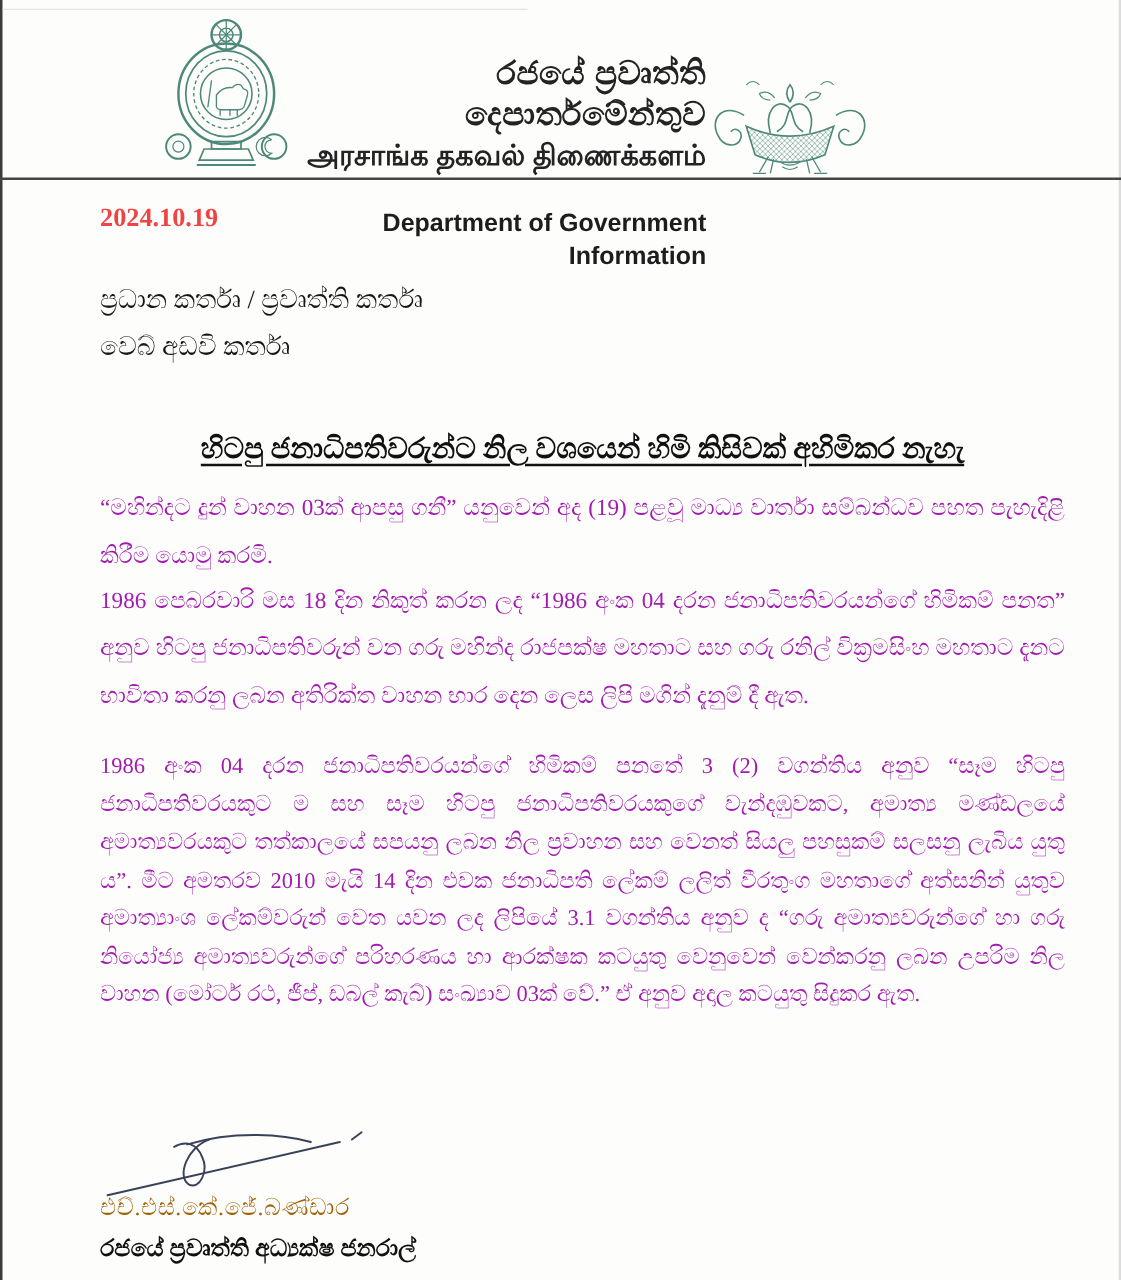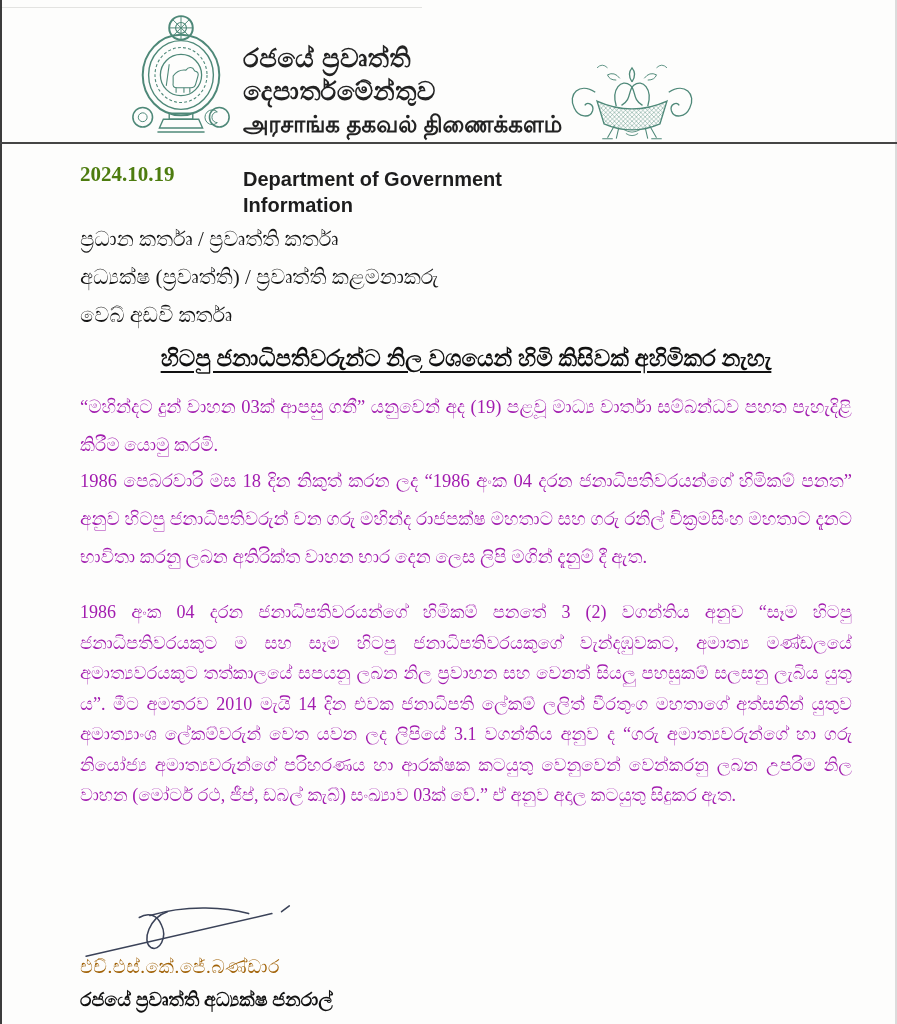--- a/index.html
+++ b/index.html
@@ -17,32 +17,32 @@
   
   .edge-left   { position:absolute; left:0; top:0; width:2px; height:100%; background:#3c3c3c; }
   .edge-right  { position:absolute; right:0; top:0; width:2px; height:100%; background:#dcdcdc; }
   .edge-top    { position:absolute; left:2px; top:7px; width:420px; height:1px; background:#e3e3e1; }
 
   
   .emblem  { position:absolute; left:127px; top:12px; }
   .motif   { position:absolute; left:562px; top:54px; }
   .head-text {
     position:absolute; left:243px; top:42px; width:322px;
-    text-align:left; color:#232323;
+    text-align:right; color:#232323;
     font-family:"Liberation Sans","DejaVu Sans",sans-serif;
   }
   .head-si { font-size:26px; font-weight:bold; line-height:33px; letter-spacing:.5px; }
   .head-ta { font-size:23px; font-weight:bold; line-height:32px; }
   .head-en { font-size:20px; font-weight:bold; line-height:26px; color:#1d1d1d;margin-top:26px; }
   .header-rule { position:absolute; left:0; top:142px; width:100%; height:2px; background:#454545; }
 
   
   .date {
     position:absolute; left:80px; top:162px;
-    font-weight:bold; font-size:21px; color:#4d7c0f;
+    font-weight:bold; font-size:21px; color:#ef4444;
   }
   .recipients {
     position:absolute; left:80px; top:220px; width:600px;
     font-size:21px; line-height:38px; color:#171717;
   }
   .subject {
     position:absolute; left:80px; top:346px; width:772px;
     text-align:center; font-weight:bold; font-size:23px;
     text-decoration:underline; text-underline-offset:5px; color:#111;
   }
@@ -134,21 +134,20 @@
       </g>
     </svg>
   </span>
 
   <div class="header-rule"></div>
 
   <div class="date">2024.10.19</div>
 
   <div class="recipients">
     <div>ප්‍රධාන කර්තෘ / ප්‍රවෘත්ති කර්තෘ</div>
-    <div>අධ්‍යක්ෂ (ප්‍රවෘත්ති) / ප්‍රවෘත්ති කළමනාකරු</div>
     <div>වෙබ් අඩවි කර්තෘ</div>
   </div>
 
   <div class="subject">හිටපු ජනාධිපතිවරුන්ට නිල වශයෙන් හිමි කිසිවක් අහිමිකර නැහැ</div>
 
   <p class="para p1">“මහින්දට දුන් වාහන 03ක් ආපසු ගනී” යනුවෙන් අද (19) පළවූ මාධ්‍ය වාර්තා සම්බන්ධව පහත පැහැදිළි කිරීම යොමු කරමි.</p>
   <p class="para p2">1986 පෙබරවාරි මස 18 දින නිකුත් කරන ලද “1986 අංක 04 දරන ජනාධිපතිවරයන්ගේ හිමිකම් පනත” අනුව හිටපු ජනාධිපතිවරුන් වන ගරු මහින්ද රාජපක්ෂ මහතාට සහ ගරු රනිල් වික්‍රමසිංහ මහතාට දැනට භාවිතා කරනු ලබන අතිරික්ත වාහන භාර දෙන ලෙස ලිපි මගින් දැනුම් දී ඇත.</p>
   <p class="para p3">1986 අංක 04 දරන ජනාධිපතිවරයන්ගේ හිමිකම් පනතේ 3 (2) වගන්තිය අනුව “සෑම හිටපු ජනාධිපතිවරයකුට ම සහ සෑම හිටපු ජනාධිපතිවරයකුගේ වැන්දඹුවකට, අමාත්‍ය මණ්ඩලයේ අමාත්‍යවරයකුට තත්කාලයේ සපයනු ලබන නිල ප්‍රවාහන සහ වෙනත් සියලු පහසුකම් සලසනු ලැබිය යුතු ය”. මීට අමතරව 2010 මැයි 14 දින එවක ජනාධිපති ලේකම් ලලිත් වීරතුංග මහතාගේ අත්සනින් යුතුව අමාත්‍යාංශ ලේකම්වරුන් වෙත යවන ලද ලිපියේ 3.1 වගන්තිය අනුව ද “ගරු අමාත්‍යවරුන්ගේ හා ගරු නියෝජ්‍ය අමාත්‍යවරුන්ගේ පරිහරණය හා ආරක්ෂක කටයුතු වෙනුවෙන් වෙන්කරනු ලබන උපරිම නිල වාහන (මෝටර් රථ, ජීප්, ඩබල් කැබ්) සංඛ්‍යාව 03ක් වේ.” ඒ අනුව අදාල කටයුතු සිදුකර ඇත.</p>
 
   <span class="signature">

